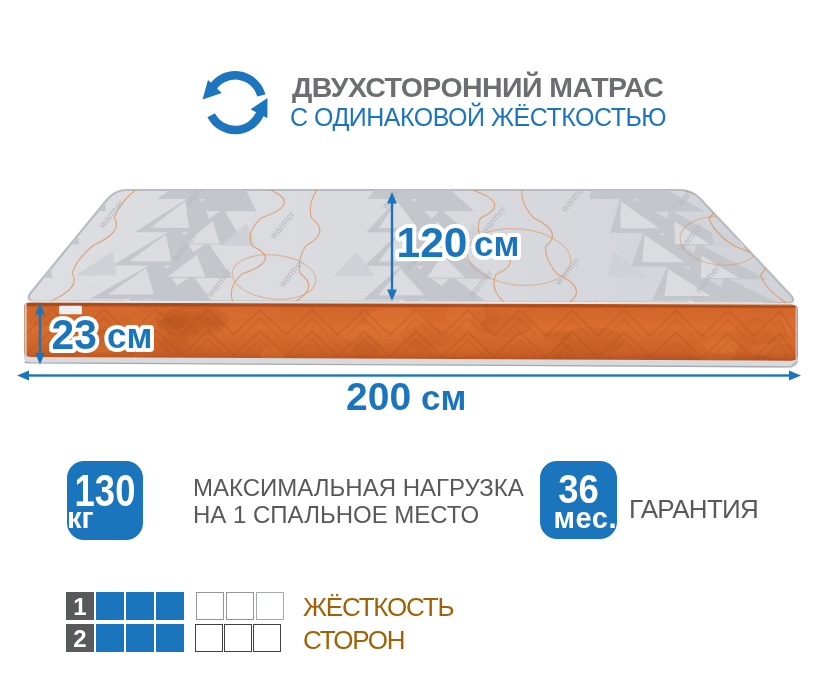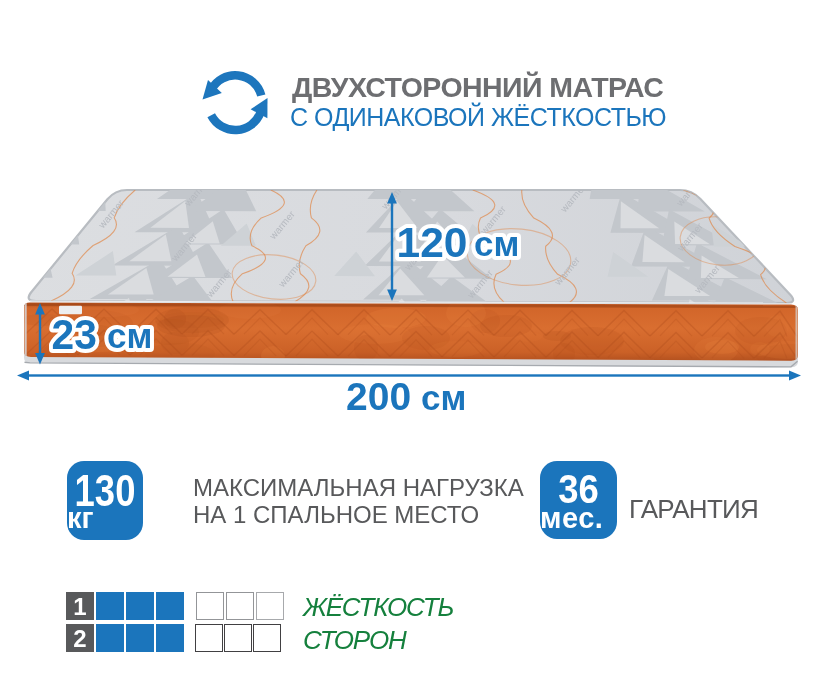--- a/index.html
+++ b/index.html
@@ -282,33 +282,33 @@
 </div>
 
 <div class="abs" style="left:67px;top:461px;width:76px;height:79px;background:#1b75bc;border-radius:17px;"></div>
 <div class="abs" style="left:67px;top:475.2px;width:76px;text-align:center;color:#fff;font-size:45px;font-weight:bold;line-height:32.8px;transform:scaleX(0.81);transform-origin:50% 0;">130</div>
 <div class="abs" style="left:67px;top:511px;width:76px;color:#fff;font-size:29px;font-weight:bold;line-height:15.4px;">кг</div>
 
 <div class="abs" style="left:153px;top:473.5px;font-size:24px;color:#58595b;line-height:27px;white-space:nowrap;margin-left:40px;">МАКСИМАЛЬНАЯ НАГРУЗКА<br>НА 1 СПАЛЬНОЕ МЕСТО</div>
 
 <div class="abs" style="left:540px;top:461px;width:77px;height:78px;background:#1b75bc;border-radius:17px;"></div>
 <div class="abs" style="left:540px;top:473.6px;width:77px;text-align:center;color:#fff;font-size:41px;font-weight:bold;line-height:30.2px;transform:scaleX(0.89);transform-origin:50% 0;">36</div>
-<div class="abs" style="left:540px;top:508px;width:77px;text-align:left;color:#fff;font-size:29px;font-weight:bold;line-height:21px;letter-spacing:0.5px;">мес.</div>
+<div class="abs" style="left:540px;top:508px;width:77px;text-align:right;color:#fff;font-size:29px;font-weight:bold;line-height:21px;letter-spacing:0.5px;">мес.</div>
 
 <div class="abs" style="left:629px;top:500px;font-size:26px;color:#58595b;line-height:19px;letter-spacing:-0.7px;white-space:nowrap;">ГАРАНТИЯ</div>
 
 <div class="abs" style="left:66px;top:592px;width:28px;height:28px;background:#58595b;color:#fff;font-size:24px;font-weight:bold;text-align:center;line-height:29px;">1</div>
 <div class="abs" style="left:96px;top:592px;width:28px;height:28px;background:#1b75bc;"></div>
 <div class="abs" style="left:126px;top:592px;width:28px;height:28px;background:#1b75bc;"></div>
 <div class="abs" style="left:156px;top:592px;width:28px;height:28px;background:#1b75bc;"></div>
 <div class="abs" style="left:196px;top:592px;width:26px;height:26px;background:#fff;border:1px solid #939598;"></div>
 <div class="abs" style="left:226px;top:592px;width:26px;height:26px;background:#fff;border:1px solid #939598;"></div>
 <div class="abs" style="left:256px;top:592px;width:26px;height:26px;background:#fff;border:1px solid #a7a9ac;"></div>
 
 <div class="abs" style="left:66px;top:624px;width:28px;height:28px;background:#58595b;color:#fff;font-size:24px;font-weight:bold;text-align:center;line-height:29px;">2</div>
 <div class="abs" style="left:96px;top:624px;width:28px;height:28px;background:#1b75bc;"></div>
 <div class="abs" style="left:126px;top:624px;width:28px;height:28px;background:#1b75bc;"></div>
 <div class="abs" style="left:156px;top:624px;width:28px;height:28px;background:#1b75bc;"></div>
 <div class="abs" style="left:195px;top:624px;width:26px;height:26px;background:#fff;border:1px solid #414042;"></div>
 <div class="abs" style="left:224px;top:624px;width:26px;height:26px;background:#fff;border:1px solid #414042;"></div>
 <div class="abs" style="left:253px;top:624px;width:26px;height:26px;background:#fff;border:1px solid #414042;"></div>
 
-<div class="abs" style="left:303px;top:590.5px;font-size:26px;color:#15803d;line-height:33px;letter-spacing:-1.2px;white-space:nowrap;font-style:italic;">ЖЁСТКОСТЬ<br>СТОРОН</div>
+<div class="abs" style="left:303px;top:590.5px;font-size:26px;color:#a16207;line-height:33px;letter-spacing:-1.2px;white-space:nowrap;">ЖЁСТКОСТЬ<br>СТОРОН</div>
 </div>
 </body></html>

